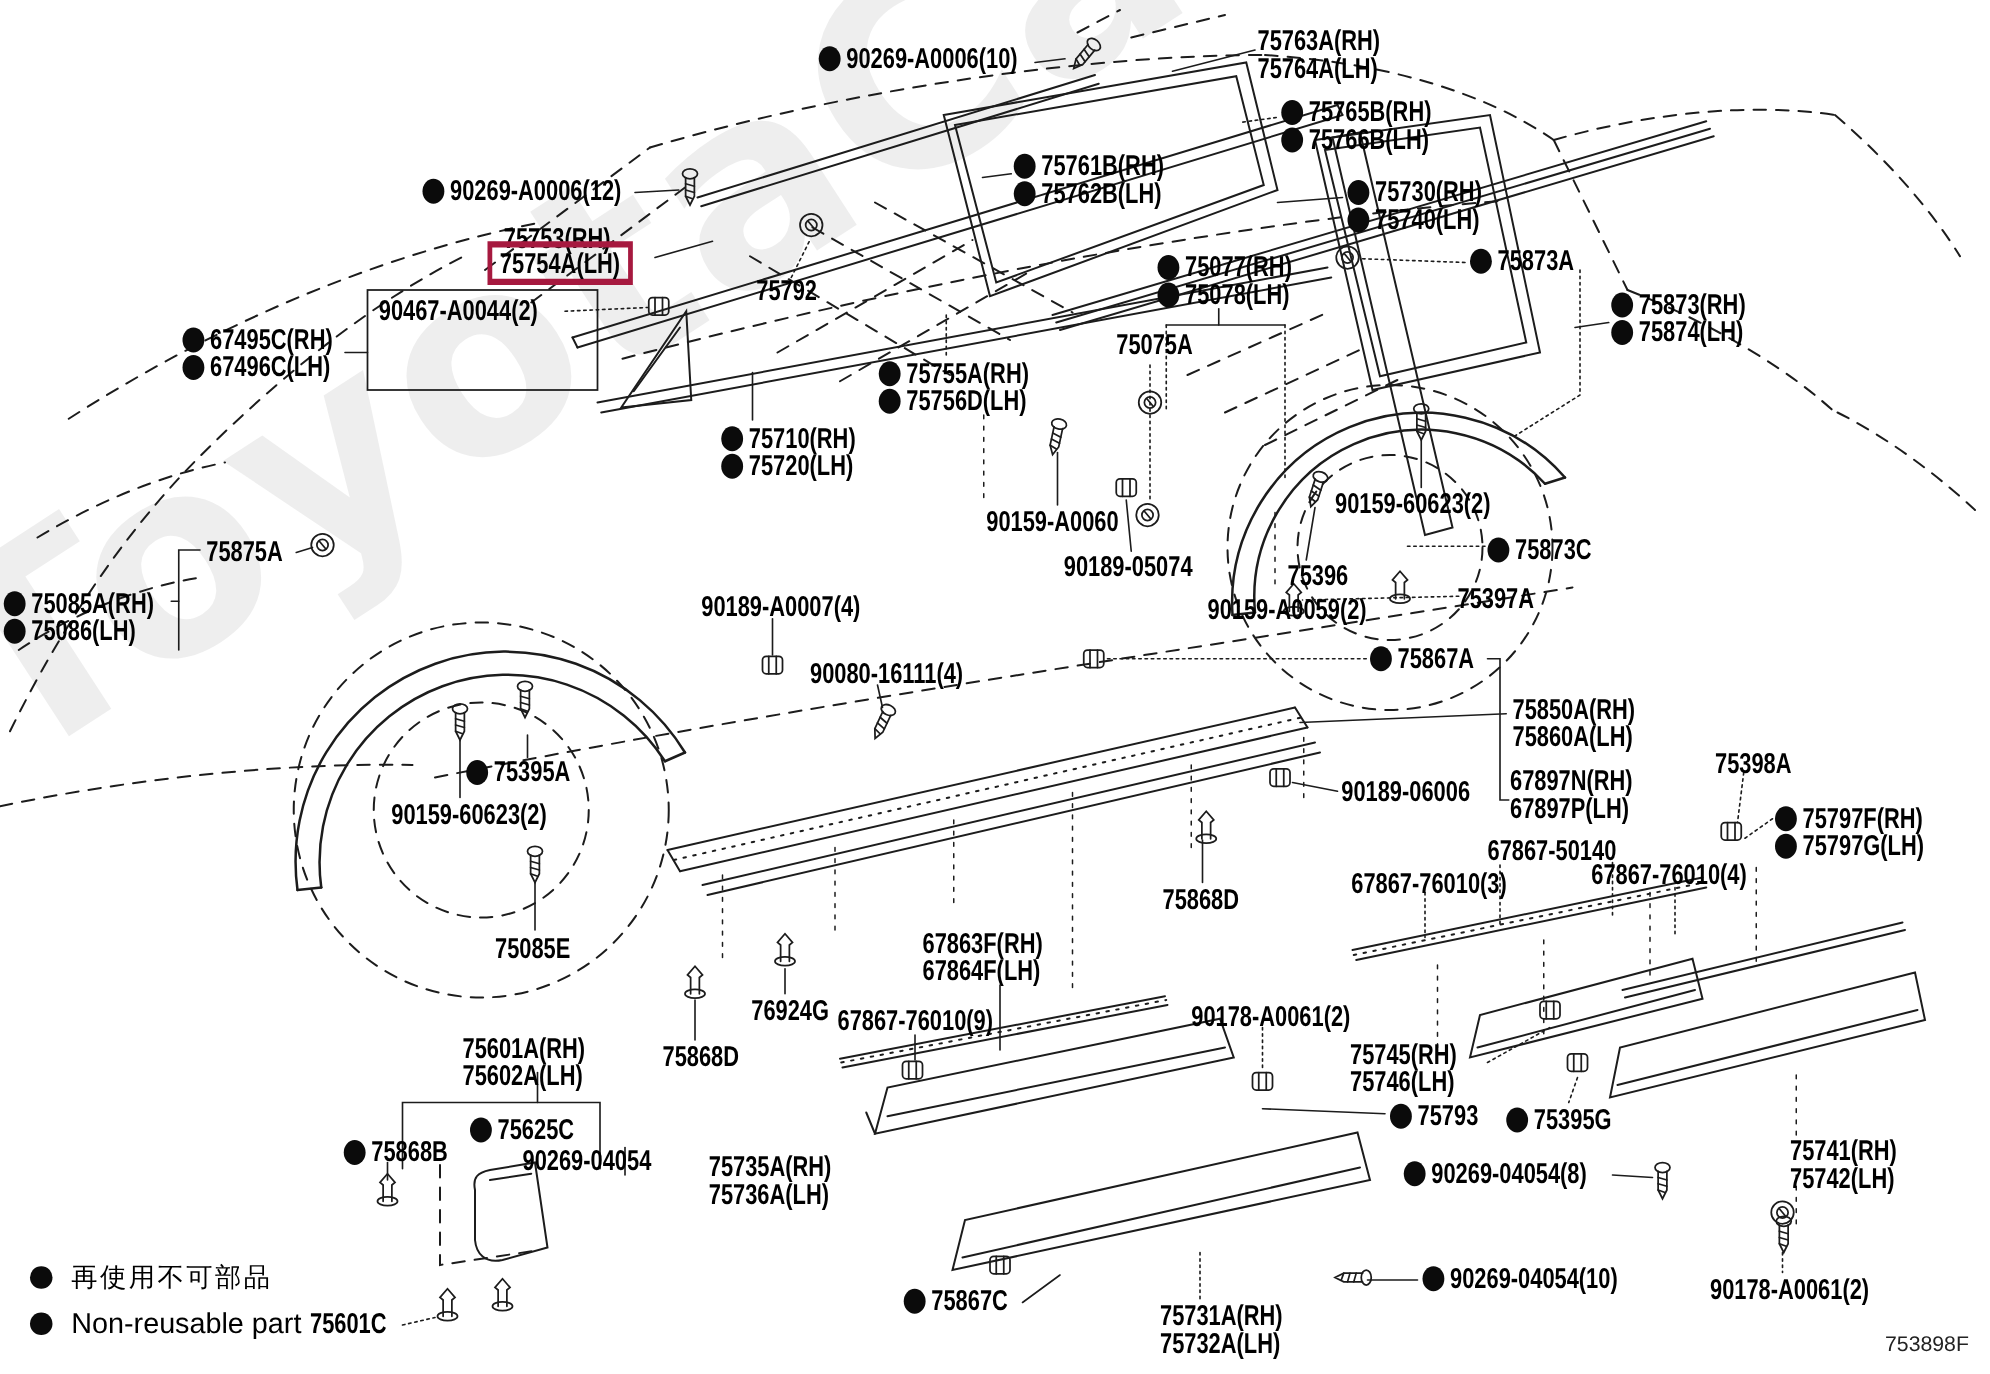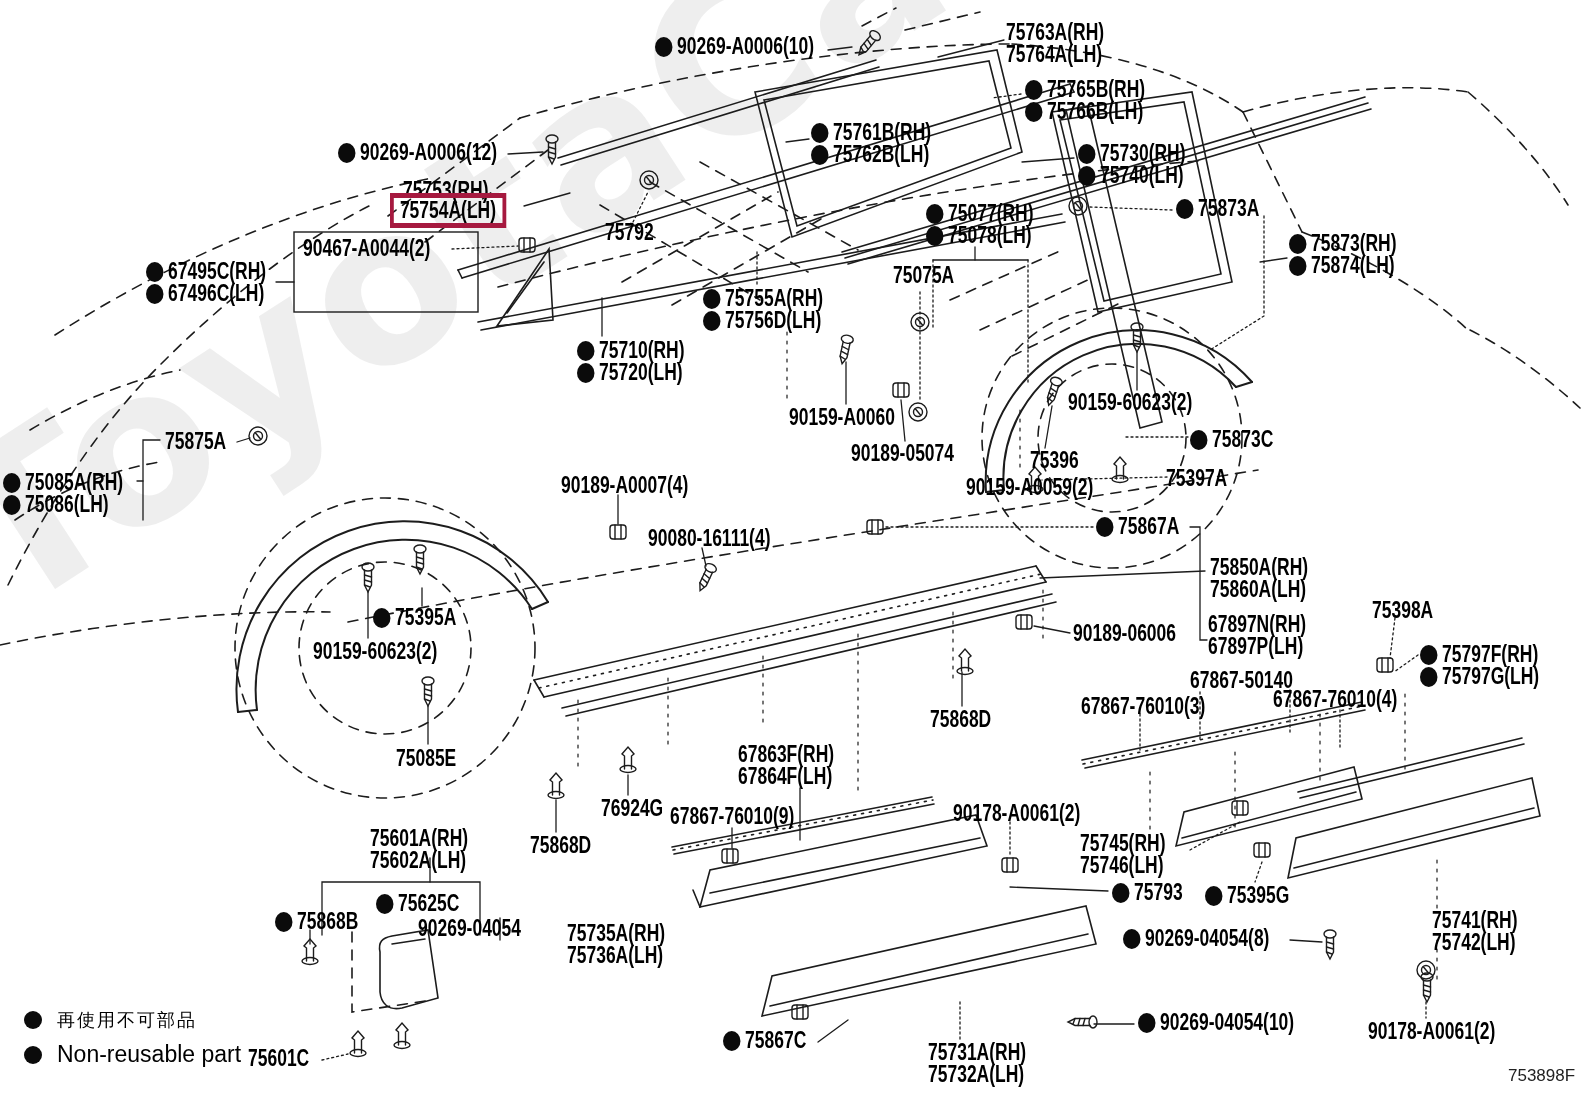--- a/index.html
+++ b/index.html
@@ -12,21 +12,21 @@
   svg.art{position:absolute;left:0;top:0;}
   .part-label{position:absolute;display:flex;align-items:center;gap:6px;
               font:bold 23px "Liberation Sans","DejaVu Sans",sans-serif;
               color:#000;white-space:nowrap;line-height:21px;
               transform:scaleX(0.76);transform-origin:0 0;}
   .part-label .dot{width:23px;height:20px;border-radius:50%;background:#0b0b0b;flex:none;}
   .part-label.boxed{border:5px solid #A6193F;padding:2px 8px;}
   #legend{position:absolute;left:24px;top:1008px;}
   .legend-row{display:flex;align-items:center;gap:15px;margin-bottom:9px;color:#000;}
   .legend-dot{width:18px;height:18px;border-radius:50%;background:#0b0b0b;flex:none;}
-  .legend-jp{font-size:18px;letter-spacing:2px;}
+  .legend-jp{font-size:21px;letter-spacing:2px;}
   .legend-en{font-size:23px;}
   #diagram-code{position:absolute;left:1508px;top:1066px;font-size:17px;color:#222;
                 font-family:"Liberation Sans",sans-serif;}
 </style>
 </head>
 <body>
 
 <div id="canvas">
 
   <div id="watermark">ToyotaCarMine.ru</div>

